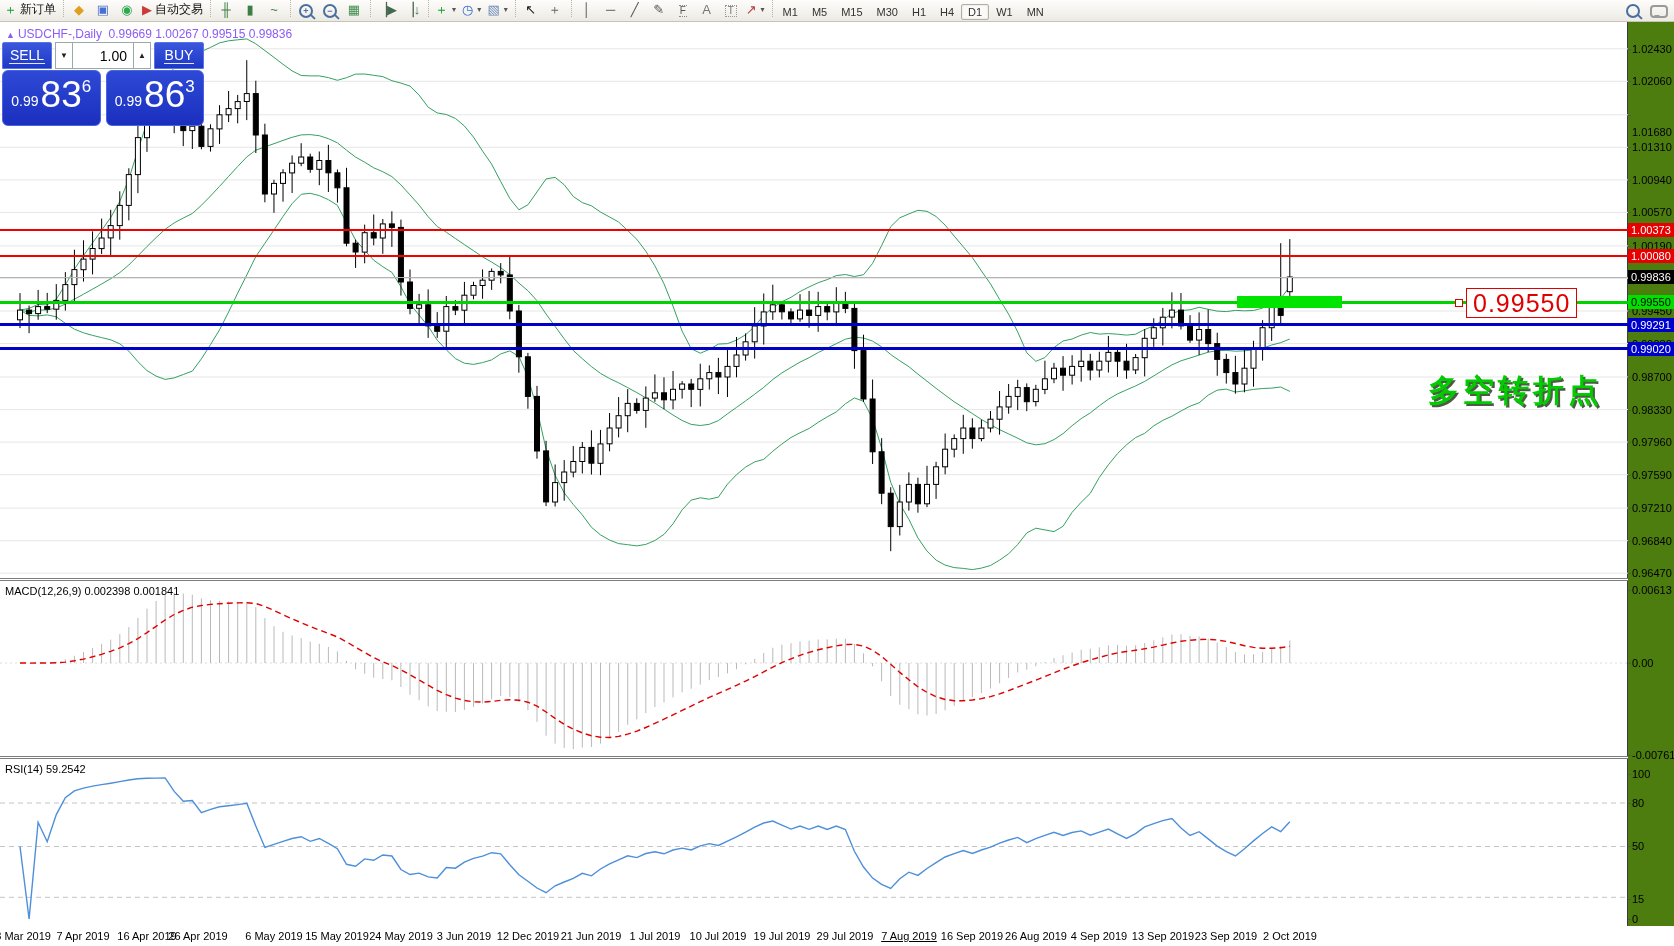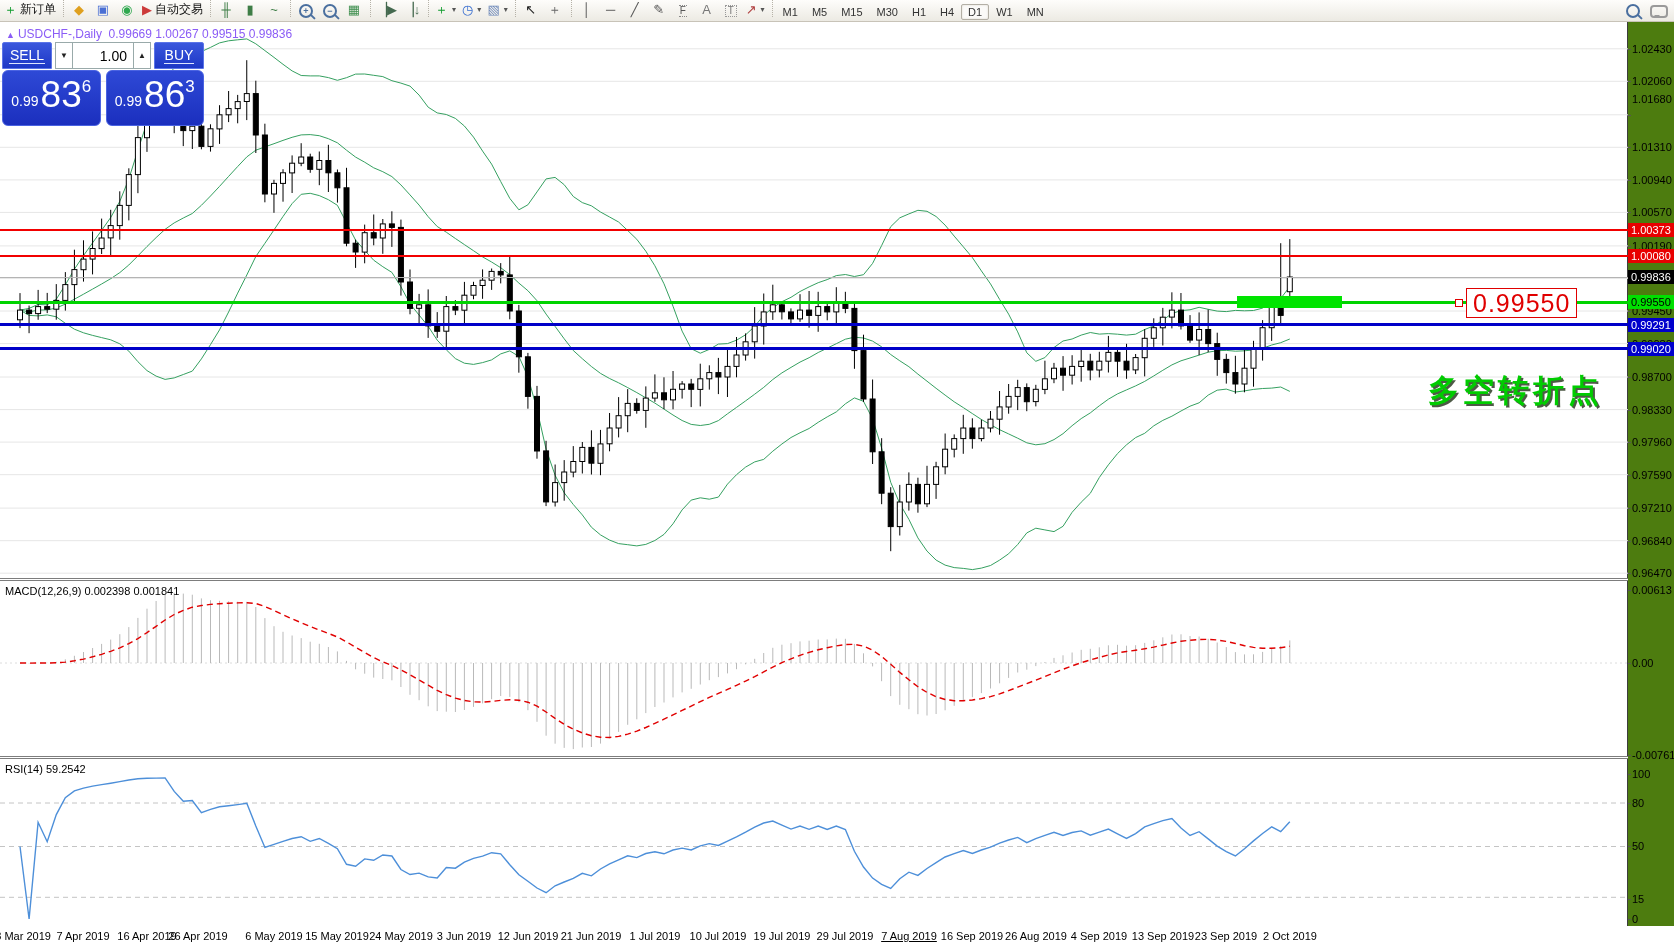--- a/index.html
+++ b/index.html
@@ -660,21 +660,21 @@
     <div class="ind-label">RSI(14) 59.2542</div>
   </div>
 
   <div class="right-axis">
       <div id="axis-content">
         <div class="tickmark" style="top: 27px;"></div>
         <div class="tick" style="top: 21px;">1.02430</div>
         <div class="tickmark" style="top: 59px;"></div>
         <div class="tick" style="top: 53px;">1.02060</div>
         <div class="tickmark" style="top: 93px;"></div>
-        <div class="tick" style="top: 71px;">1.01680</div>
+        <div class="tick" style="top: 104px;">1.01680</div>
         <div class="tickmark" style="top: 125px;"></div>
         <div class="tick" style="top: 119px;">1.01310</div>
         <div class="tickmark" style="top: 158px;"></div>
         <div class="tick" style="top: 152px;">1.00940</div>
         <div class="tickmark" style="top: 190px;"></div>
         <div class="tick" style="top: 184px;">1.00570</div>
         <div class="tickmark" style="top: 224px;"></div>
         <div class="tick" style="top: 218px;">1.00190</div>
         <div class="tickmark" style="top: 256px;"></div>
         <div class="tick" style="top: 250px;">0.99820</div>
@@ -723,21 +723,21 @@
 
   <div class="date-axis" id="date-axis">
       <div class="date-lab" style="left: 20px;">28 Mar 2019</div>
       <div class="date-lab" style="left: 83px;">7 Apr 2019</div>
       <div class="date-lab" style="left: 147px;">16 Apr 2019</div>
       <div class="date-lab" style="left: 198px;">26 Apr 2019</div>
       <div class="date-lab" style="left: 274px;">6 May 2019</div>
       <div class="date-lab" style="left: 337px;">15 May 2019</div>
       <div class="date-lab" style="left: 401px;">24 May 2019</div>
       <div class="date-lab" style="left: 464px;">3 Jun 2019</div>
-      <div class="date-lab" style="left: 528px;">12 Jun 2019</div>
+      <div class="date-lab" style="left: 528px;">12 Dec 2019</div>
       <div class="date-lab" style="left: 591px; text-align: center;">21 Jun 2019</div>
       <div class="date-lab" style="left: 655px;">1 Jul 2019</div>
       <div class="date-lab" style="left: 718px;">10 Jul 2019</div>
       <div class="date-lab" style="left: 782px;">19 Jul 2019</div>
       <div class="date-lab" style="left: 845px;">29 Jul 2019</div>
       <div class="date-lab" style="left: 909px; text-decoration: underline;">7 Aug 2019</div>
       <div class="date-lab" style="left: 972px;">16 Sep 2019</div>
       <div class="date-lab" style="left: 1036px;">26 Aug 2019</div>
       <div class="date-lab" style="left: 1099px;">4 Sep 2019</div>
       <div class="date-lab" style="left: 1163px;">13 Sep 2019</div>

